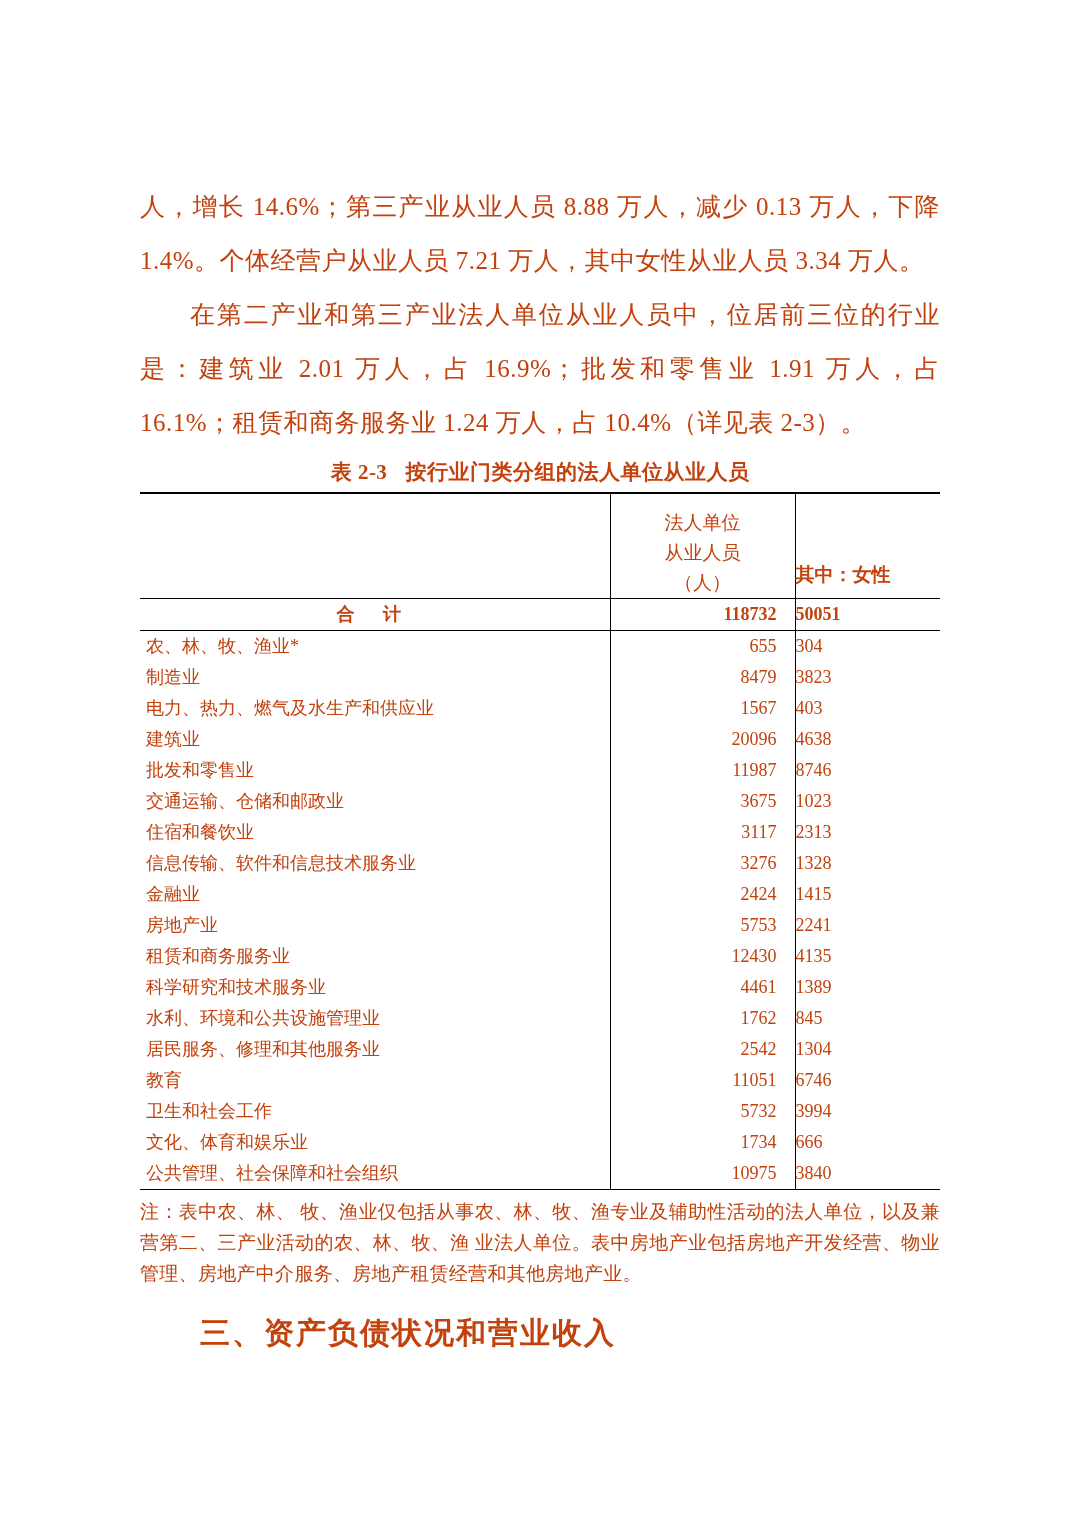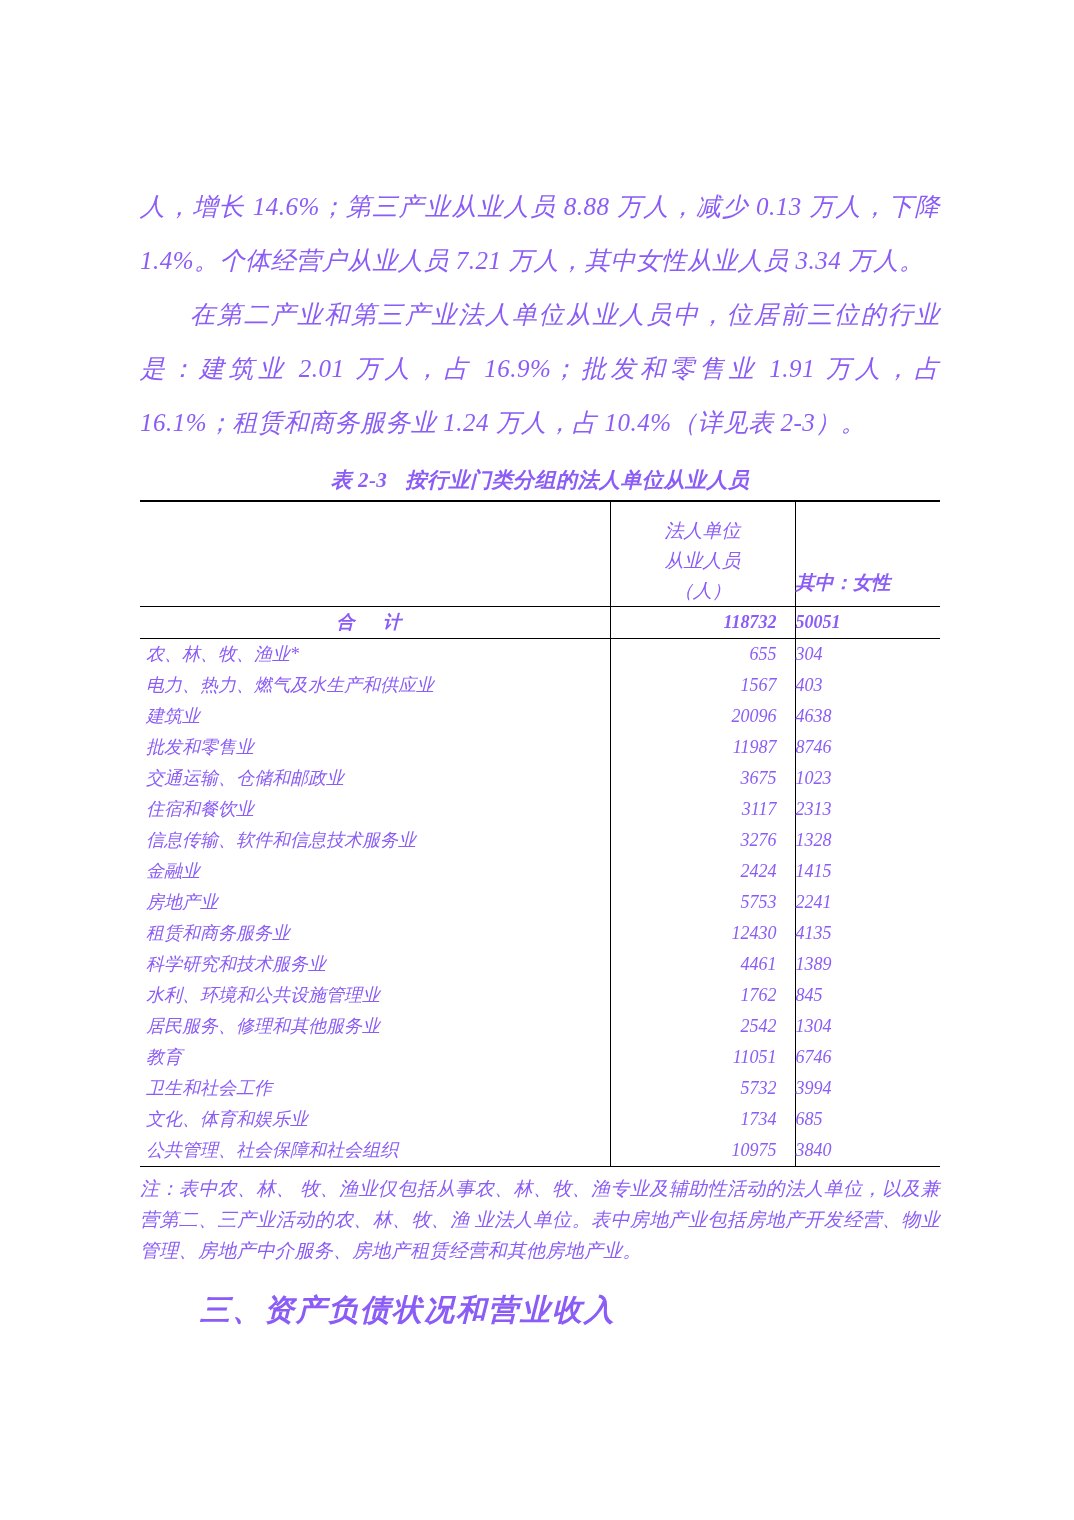--- a/index.html
+++ b/index.html
@@ -6,24 +6,23 @@
     margin: 0;
     padding: 0;
     background: #ffffff;
   }
   .page {
     width: 1074px;
     height: 1520px;
     position: relative;
     background: #ffffff;
     font-family: "Liberation Serif", "DejaVu Serif", serif;
-    color: #8b5cf6;
+    color: #c2410c;
     box-sizing: border-box;
     overflow: hidden;
-    font-style: italic;
   }
   .content {
     position: absolute;
     left: 140px;
     top: 180px;
     width: 800px;
   }
 
   
   .para {
@@ -35,21 +34,21 @@
   }
   .para.indent {
     text-indent: 2em;
   }
 
   
   .table-caption {
     text-align: center;
     font-size: 21px;
     font-weight: bold;
-    margin-top: 16px;
+    margin-top: 8px;
     margin-bottom: 6px;
     letter-spacing: 0.5px;
   }
   .table-caption .num {
     margin-right: 18px;
   }
 
   
   table.stats {
     width: 800px;
@@ -178,20 +177,25 @@
           <td class="val">118732</td>
           <td class="val2">50051</td>
         </tr>
 
         <tr class="row mid-rule">
           <td class="name">农、林、牧、渔业*</td>
           <td class="val">655</td>
           <td class="val2">304</td>
         </tr>
         <tr class="row">
+          <td class="name">制造业</td>
+          <td class="val">8479</td>
+          <td class="val2">3823</td>
+        </tr>
+        <tr class="row">
           <td class="name">电力、热力、燃气及水生产和供应业</td>
           <td class="val">1567</td>
           <td class="val2">403</td>
         </tr>
         <tr class="row">
           <td class="name">建筑业</td>
           <td class="val">20096</td>
           <td class="val2">4638</td>
         </tr>
         <tr class="row">
@@ -250,21 +254,21 @@
           <td class="val2">6746</td>
         </tr>
         <tr class="row">
           <td class="name">卫生和社会工作</td>
           <td class="val">5732</td>
           <td class="val2">3994</td>
         </tr>
         <tr class="row">
           <td class="name">文化、体育和娱乐业</td>
           <td class="val">1734</td>
-          <td class="val2">685</td>
+          <td class="val2">666</td>
         </tr>
         <tr class="row">
           <td class="name">公共管理、社会保障和社会组织</td>
           <td class="val">10975</td>
           <td class="val2">3840</td>
         </tr>
 
         <tr class="bot-rule">
           <td></td>
             <td></td>

